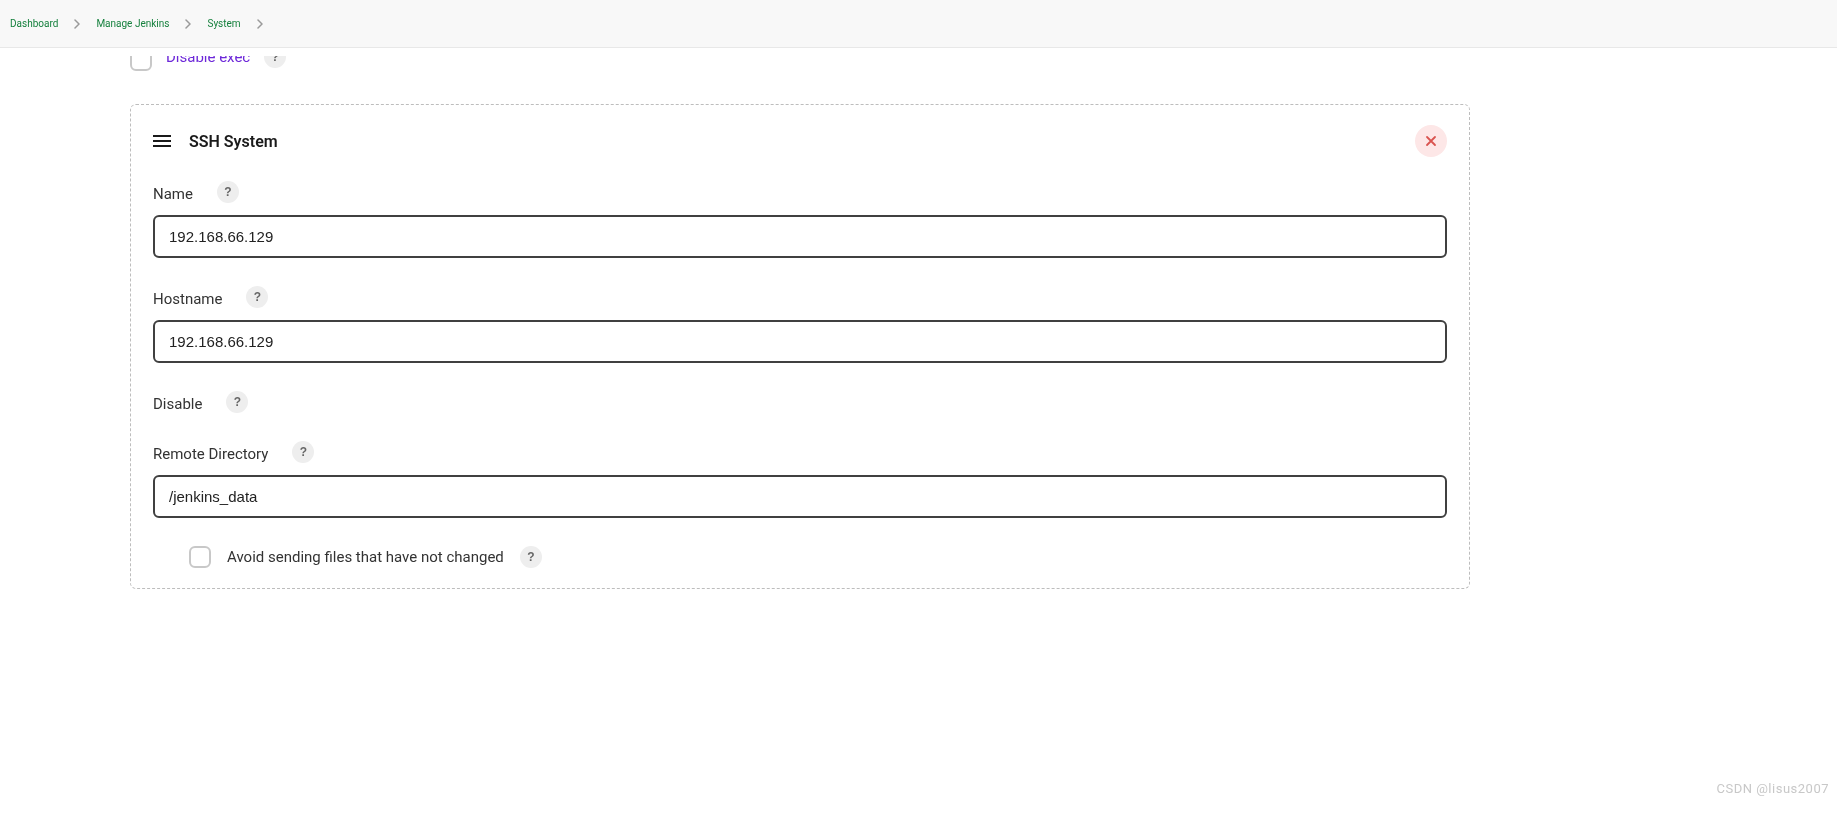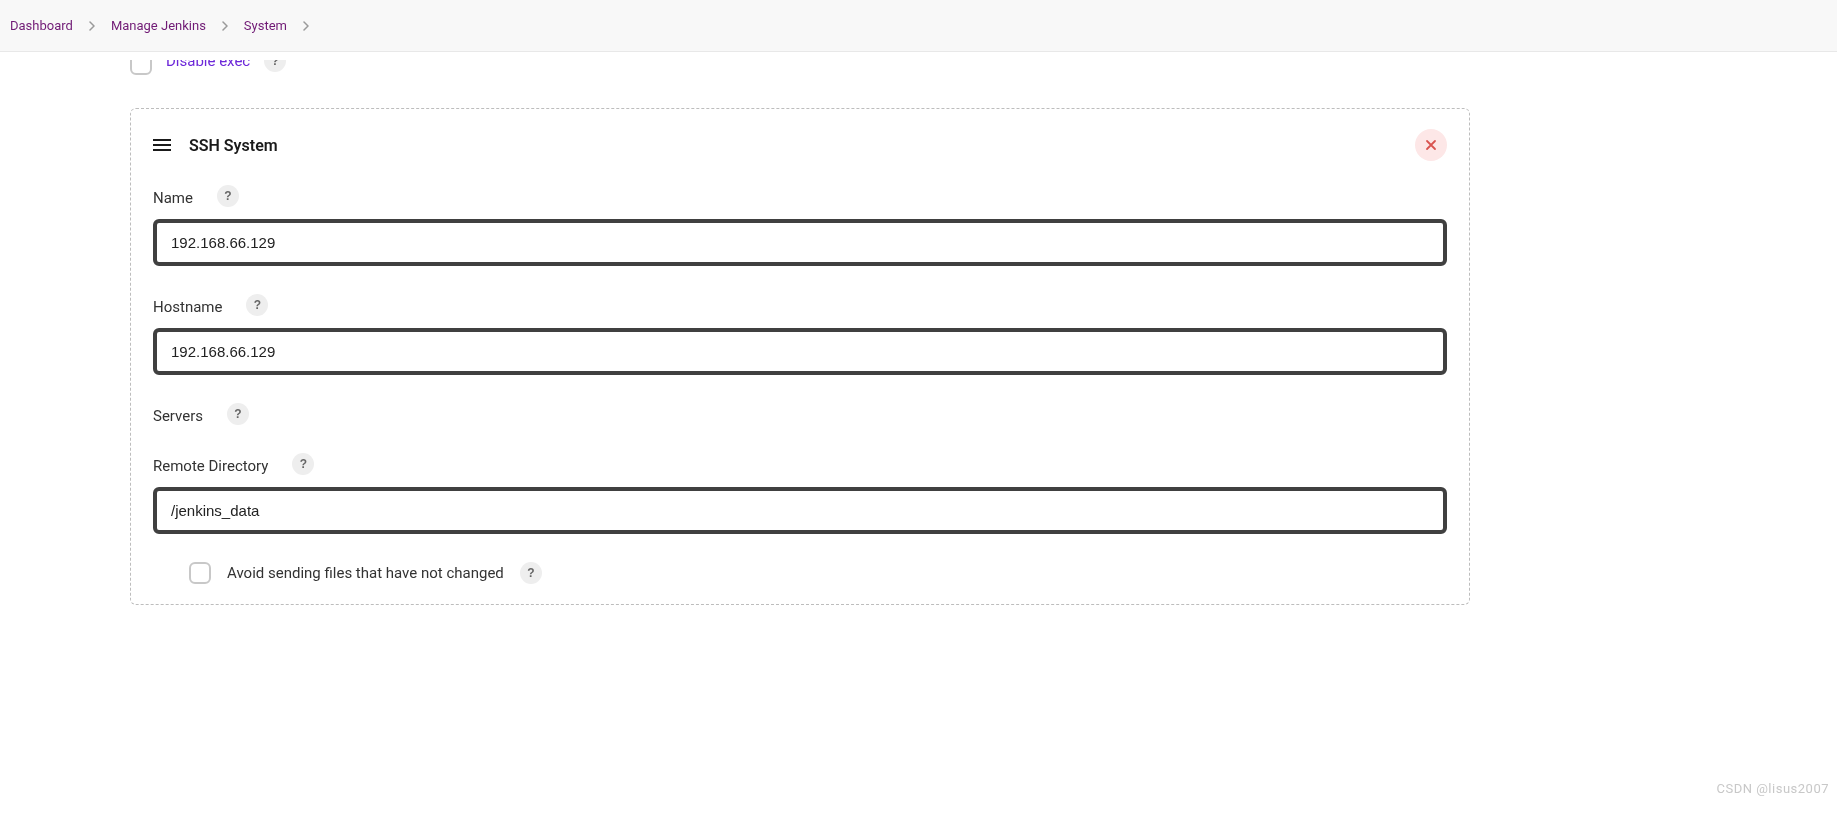--- a/index.html
+++ b/index.html
@@ -15,22 +15,22 @@
     }
     .breadcrumb-bar {
       background: #f8f8f8;
       border-bottom: 1px solid #e8e8e8;
       padding: 18px 10px;
       display: flex;
       align-items: center;
       gap: 14px;
     }
     .breadcrumb-item {
-      font-size: 13px;
-      color: #701a75;
+      font-size: 10px;
+      color: #15803d;
       cursor: pointer;
     }
     .breadcrumb-chevron {
       color: #9a9a9a;
       font-size: 15px;
       display: flex;
       align-items: center;
     }
     .content-area {
       padding: 0 130px;
@@ -134,21 +134,21 @@
       display: flex;
       align-items: center;
       justify-content: center;
       font-size: 12px;
       font-weight: 600;
       cursor: pointer;
       border: none;
     }
     .text-input {
       width: 100%;
-      border: 4px solid #404040;
+      border: 2px solid #404040;
       border-radius: 6px;
       padding: 11px 14px;
       font-size: 15px;
       color: #222;
       background: #fff;
       outline: none;
     }
     .checkbox-row {
       display: flex;
       align-items: center;
@@ -240,21 +240,21 @@
     <div class="form-group">
       <div class="form-label-row">
         <span class="form-label">Hostname</span>
         <button class="help-badge">?</button>
       </div>
       <input type="text" class="text-input" value="192.168.66.129" style="">
     </div>
 
     <div class="form-group">
       <div class="form-label-row">
-        <span class="form-label">Servers</span>
+        <span class="form-label">Disable</span>
         <button class="help-badge">?</button>
       </div>
     </div>
 
     <div class="form-group">
       <div class="form-label-row">
         <span class="form-label">Remote Directory</span>
         <button class="help-badge">?</button>
       </div>
       <input type="text" class="text-input" value="/jenkins_data" style="">

